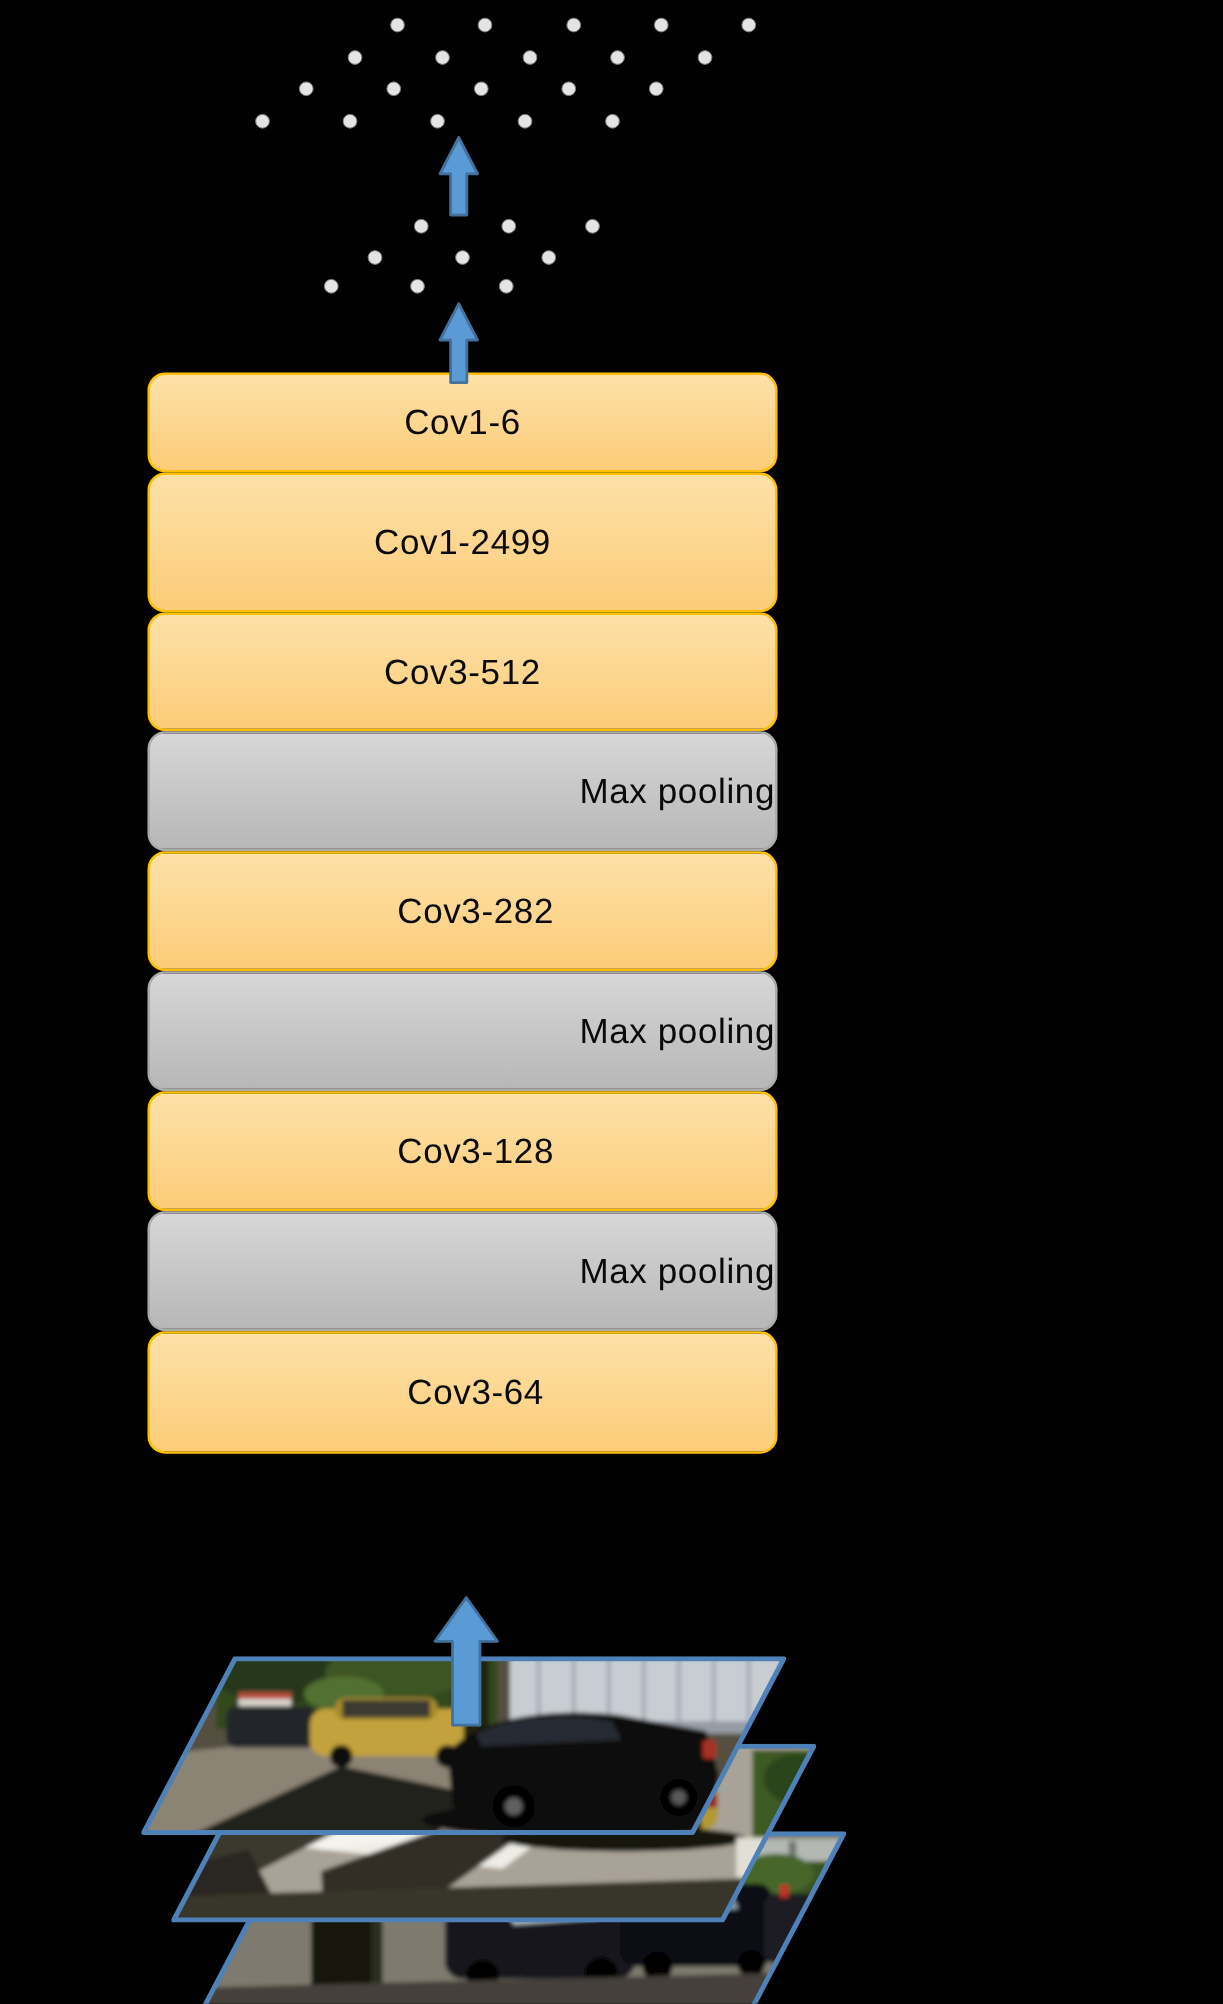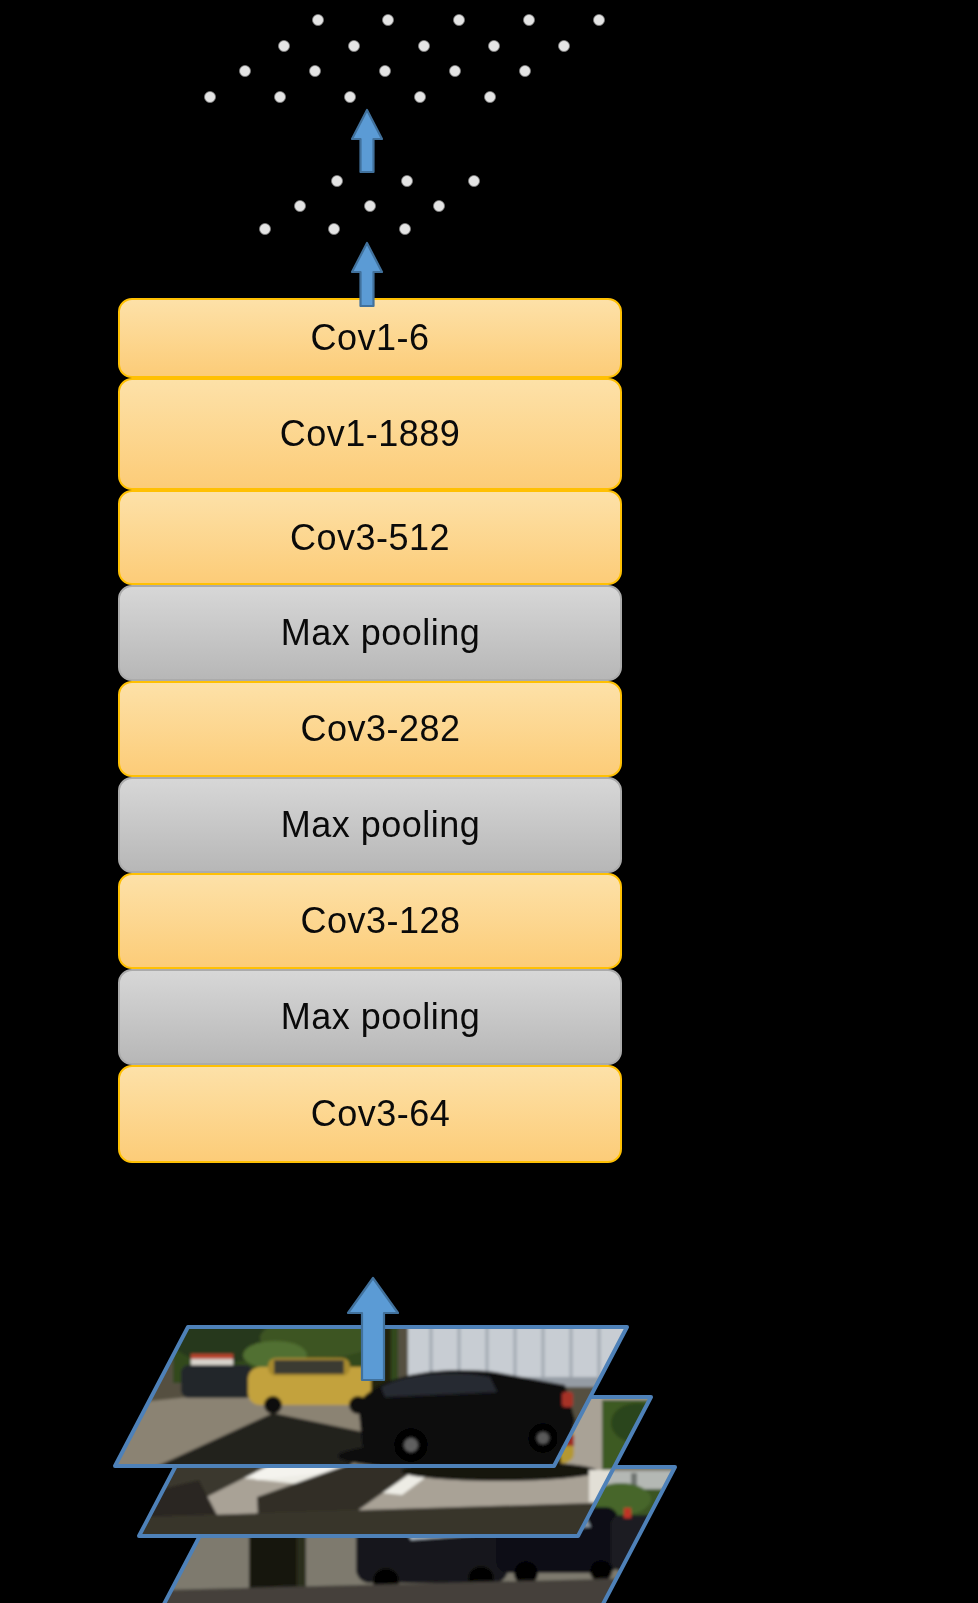--- a/index.html
+++ b/index.html
@@ -7,28 +7,28 @@
        font-family:"Liberation Sans", sans-serif;}
 
   
   .stack{position:absolute;left:118px;top:298px;width:504px;z-index:5;
          display:flex;flex-direction:column;}
   .layer{width:100%;box-sizing:border-box;border-radius:14px;
          display:flex;align-items:center;justify-content:center;}
   .layer.conv{background:linear-gradient(var(--conv-fill-top,#FDE1A8),var(--conv-fill-bottom,#FCCC78));
               border:2.5px solid var(--conv-border,#FFC003);}
   .layer.pool{background:linear-gradient(var(--pool-fill-top,#D7D7D7),var(--pool-fill-bottom,#B7B7B7));
-              border:2.5px solid var(--pool-border,#ABABAB);}
+              border:2.5px solid var(--pool-border,#ABABAB);justify-content:flex-end;}
   .layer:nth-child(1){height:80px;}
   .layer:nth-child(2){height:112px;}
   .layer:nth-child(3){height:95px;}
   .layer:nth-child(n+4){height:96px;padding-left:21px;}
   .layer:nth-child(9){height:98px;}
   .layer:nth-child(10){height:119px;}
-  .layer span{font-size:36px;color:#0a0a0a;letter-spacing:.5px;}
+  .layer span{font-size:28px;color:#0a0a0a;letter-spacing:.5px;}
 
   
   #overlay{position:absolute;left:0;top:0;z-index:10;pointer-events:none;}
   .dot{fill:var(--dot-fill,#E4E4E4);stroke:#7c7c7c;stroke-width:.8;}
   .arrow{fill:var(--arrow-fill,#5B9BD5);stroke:var(--arrow-border,#41719C);
          stroke-width:2.2;stroke-linejoin:round;}
 
   
   .plane{position:absolute;width:516px;height:143px;}
   .plane1{left:113px;top:1325px;z-index:4;}
@@ -36,21 +36,21 @@
   .plane3{left:161px;top:1465px;z-index:2;}
 </style>
 </head>
 <body style="background: rgb(0, 0, 0);">
 
 <div class="stack">
     <div class="layer conv">
       <span>Cov1-6</span>
     </div>
     <div class="layer conv">
-      <span>Cov1-1889</span>
+      <span>Cov1-2499</span>
     </div>
     <div class="layer conv">
       <span>Cov3-512</span>
     </div>
     <div class="layer pool">
       <span>Max pooling</span>
     </div>
     <div class="layer conv">
       <span>Cov3-282</span>
     </div>

